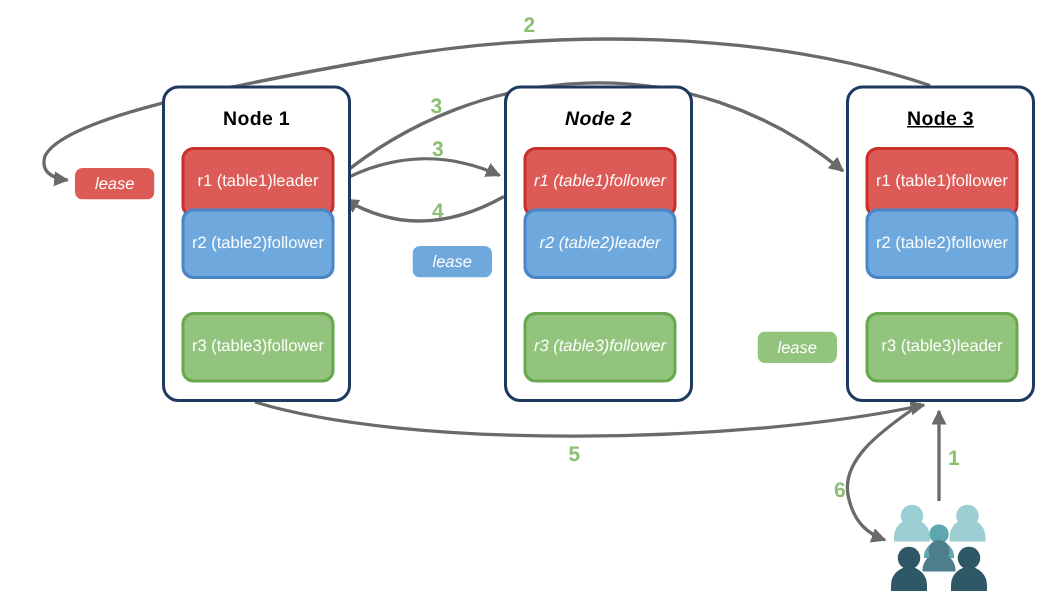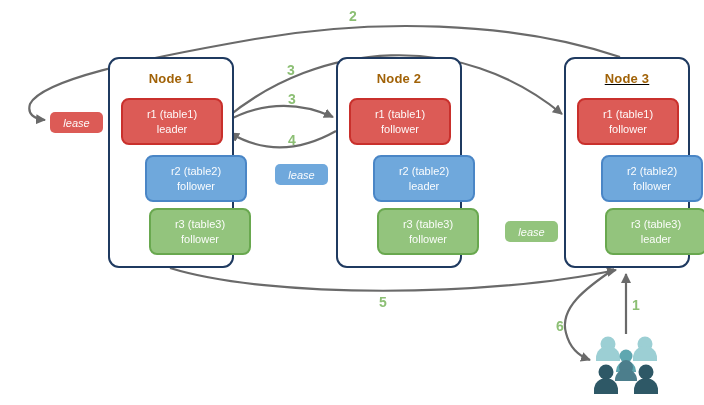--- a/index.html
+++ b/index.html
@@ -7,33 +7,33 @@
     position:relative;width:704px;height:405px;background:#ffffff;overflow:hidden;
     font-family:"Liberation Sans",sans-serif;
   }
   
   .node{
     position:absolute;width:126px;height:211px;box-sizing:border-box;
     background:#ffffff;border:2px solid #1f3a60;border-radius:11px;
   }
   .node-title{
     display:block;text-align:center;margin-top:12px;
-    font-size:13px;font-weight:bold;color:#a16207;letter-spacing:.2px;
+    font-size:13px;font-weight:bold;color:#000000;letter-spacing:.2px;
   }
   #node1{left:108px;top:57px;}
-  #node2{left:336px;top:57px;}
+  #node2{left:336px;top:57px;font-style:italic;}
   #node3{left:564px;top:57px;text-decoration:underline;}
   
   .replica{
     position:absolute;left:11px;width:102px;height:47px;box-sizing:border-box;
     border-radius:8px;border:2px solid transparent;
-    display:flex;flex-direction:column;align-items:center;justify-content:center;
+    display:flex;align-items:center;justify-content:center;
     color:rgba(255,255,255,.96);font-size:11px;line-height:1.35;text-align:center;
   }
-  .rep-1{top:39px;} .rep-2{top:96px;margin-left:24px;} .rep-3{top:149px;margin-left:28px;}
+  .rep-1{top:39px;} .rep-2{top:80px;} .rep-3{top:149px;}
   .c-red{background:#dc5b56;border-color:#c9302c;}
   .c-blue{background:#6fa8dc;border-color:#4a86c6;}
   .c-green{background:#93c47d;border-color:#69a84f;}
   
   .lease{
     position:absolute;box-sizing:border-box;height:21px;width:53px;
     border-radius:5px;border:1.5px solid transparent;
     display:flex;align-items:center;justify-content:center;
     color:rgba(255,255,255,.96);font-size:11px;font-style:italic;
   }

